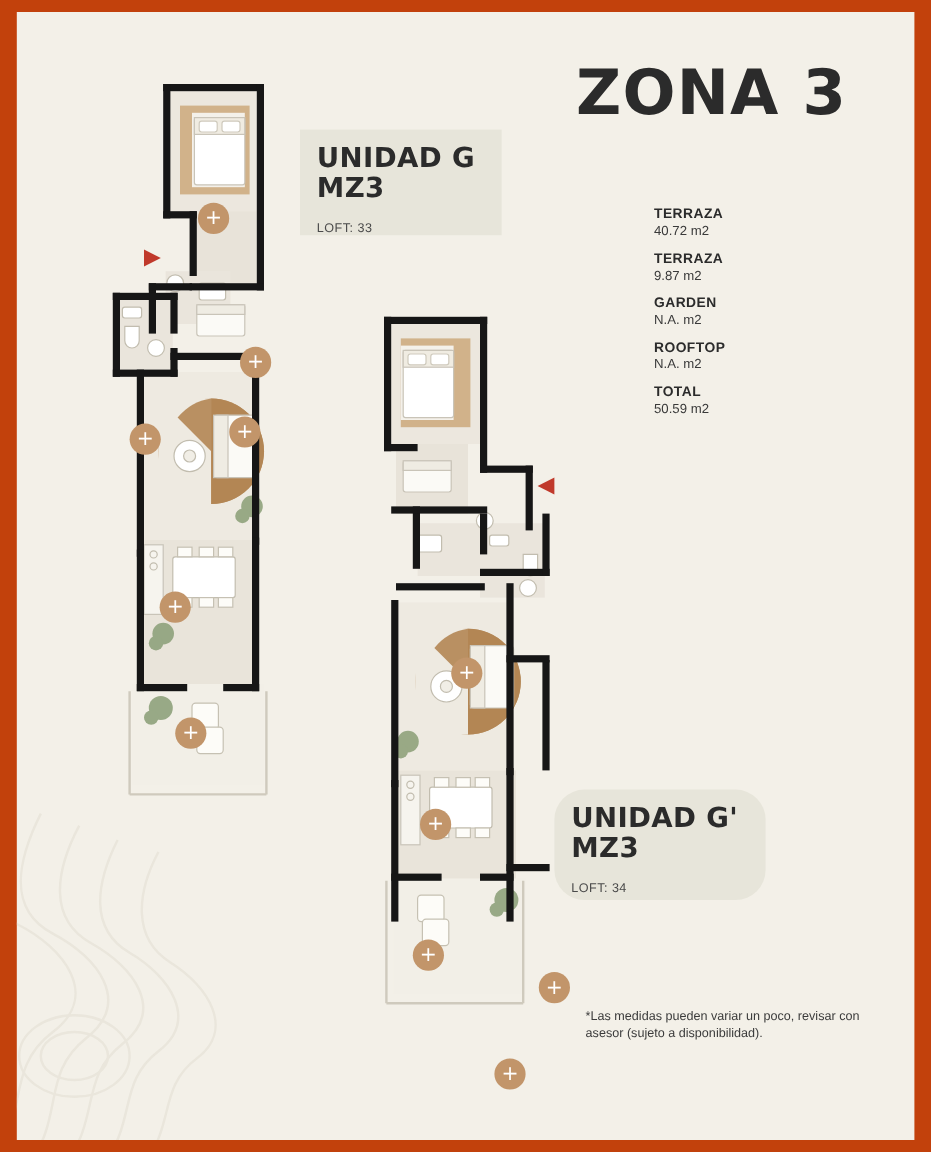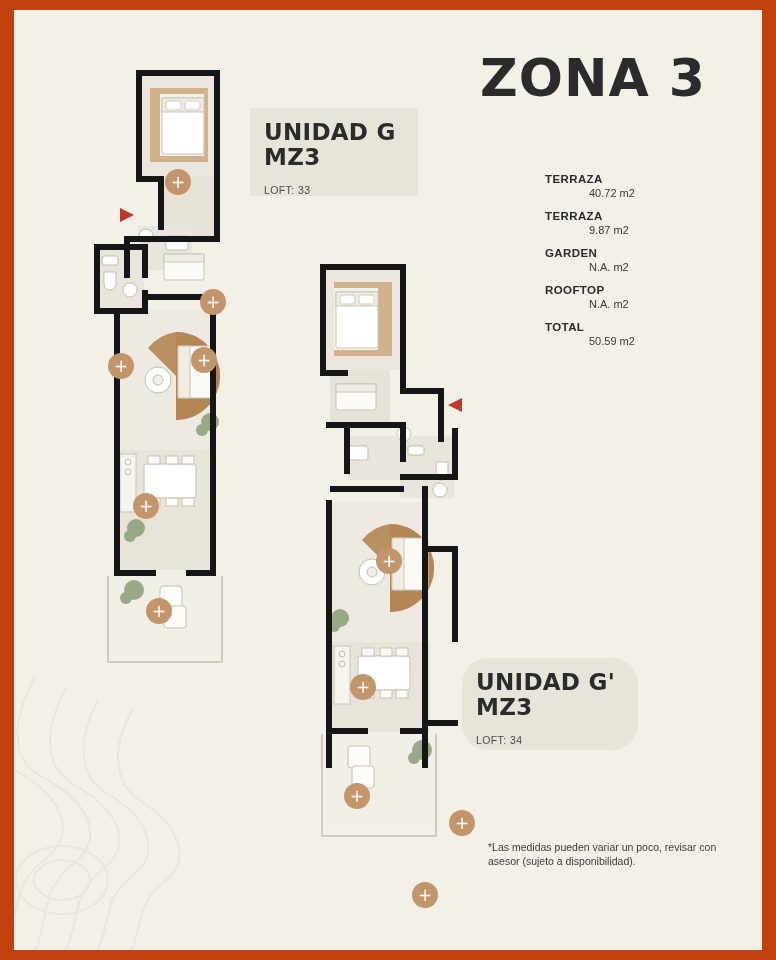--- a/index.html
+++ b/index.html
@@ -62,21 +62,20 @@
   .spec-label {
     font-size: 11.5px;
     font-weight: bold;
     letter-spacing: .4px;
     line-height: 14px;
   }
   .spec-value {
     font-size: 11px;
     line-height: 14px;
     color: #3a3a3a;
-    margin-left: 44px;
   }
 
   .amenities {
     position: absolute;
     left: 636px;
     top: 176px;
     width: 110px;
     text-align: center;
   }
   .amen-block { margin-bottom: 16px; }

